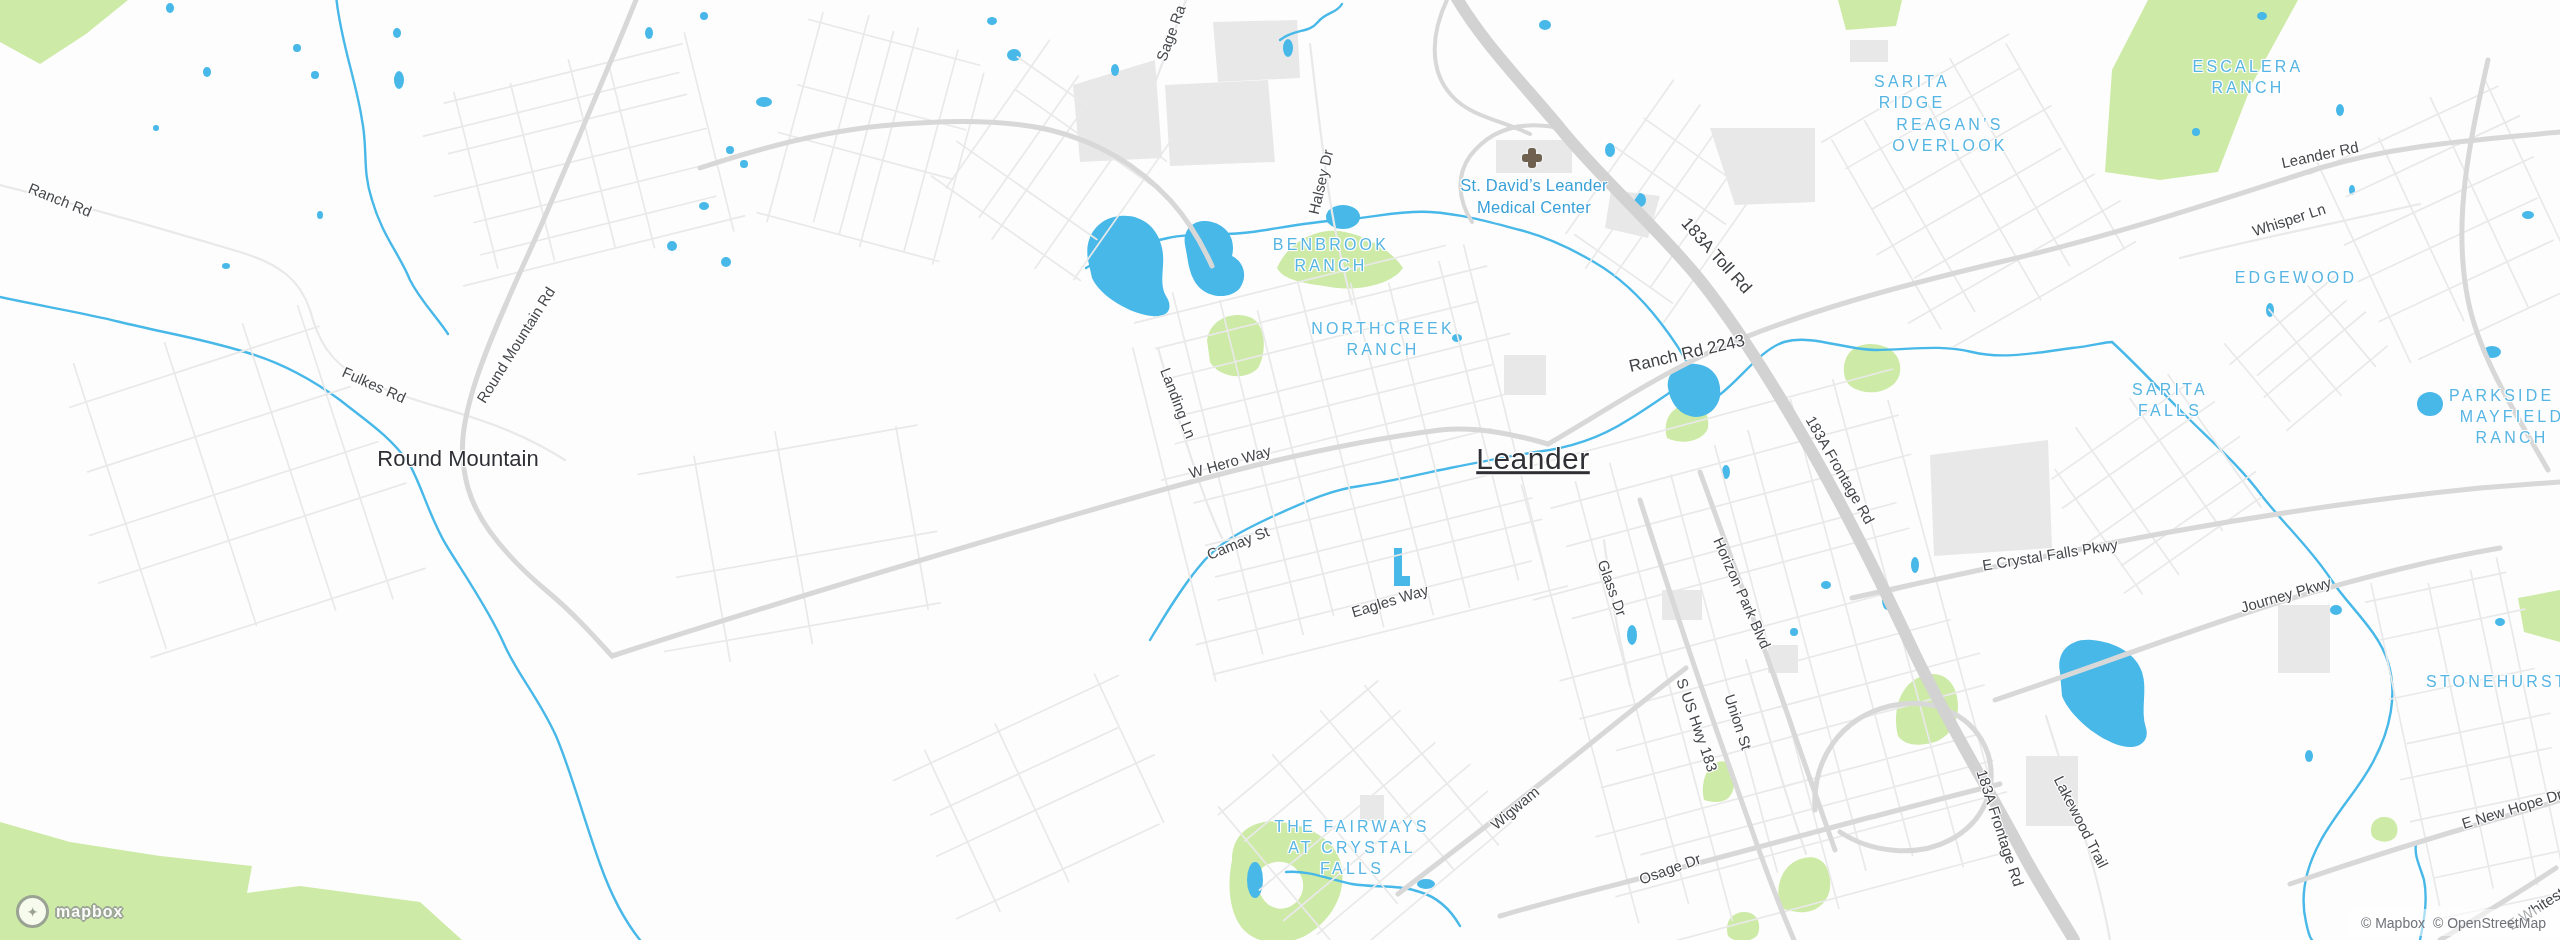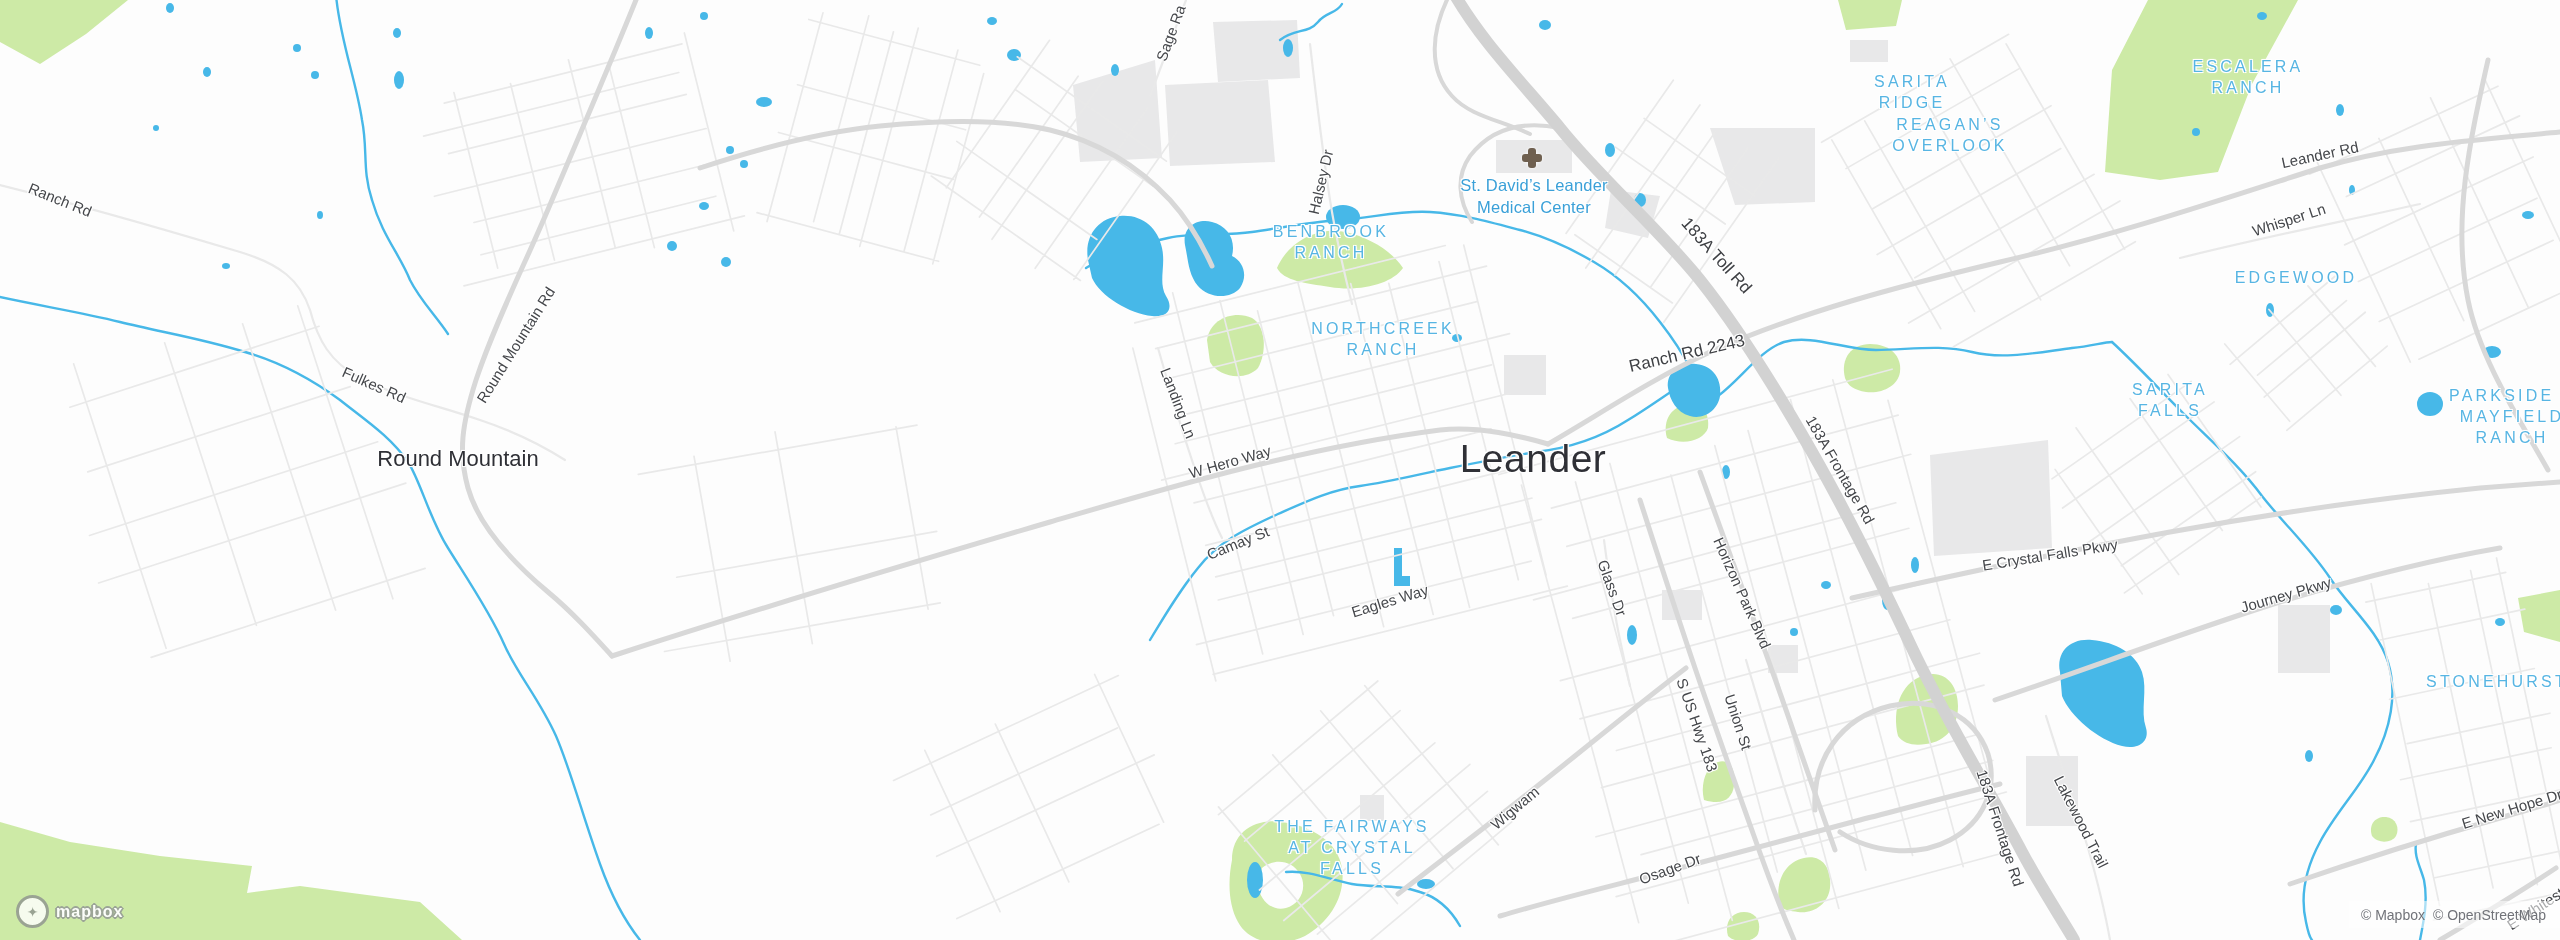--- a/index.html
+++ b/index.html
@@ -16,40 +16,40 @@
   .road-med{fill:none;stroke:var(--road-med);stroke-width:5;stroke-linecap:round;stroke-linejoin:round;}
   .road-thin{fill:none;stroke:var(--road-minor);stroke-width:2.2;stroke-linecap:round;}
   .road-hwy{fill:none;stroke:var(--road-hwy);stroke-width:12;stroke-linecap:round;stroke-linejoin:round;}
   .road-ramp{fill:none;stroke:var(--road-med);stroke-width:4;stroke-linecap:round;}
   
   .lbl{position:absolute;white-space:nowrap;transform:translate(-50%,-50%) rotate(var(--r,0deg));
        text-shadow:-1px -1px 0 #fff,1px -1px 0 #fff,-1px 1px 0 #fff,1px 1px 0 #fff,0 0 3px #fff;}
   .lbl .ln{display:block;text-align:center;line-height:1.32;}
   .t-road{font-size:15px;color:#45474b;}
   .t-road-lg{font-size:17px;color:#3f4145;}
-  .t-city{font-size:39px;color:#2f3036;font-weight:500;letter-spacing:.5px;}
+  .t-city{font-size:30px;color:#2f3036;font-weight:500;letter-spacing:.5px;text-decoration:underline;}
   .t-town{font-size:22px;color:#2f3036;}
   .t-hood{font-size:16px;color:#57b5e3;font-weight:500;letter-spacing:3.2px;}
   .t-poi{font-size:16.5px;color:#3aa0d8;font-weight:500;letter-spacing:.2px;}
   
   .poi-icon{position:absolute;width:20px;height:20px;transform:translate(-50%,-50%);
             filter:drop-shadow(0 0 1.5px #fff);}
   .poi-icon:before,.poi-icon:after{content:"";position:absolute;background:#6f6050;border-radius:3px;}
   .poi-icon:before{left:6px;top:0;width:8px;height:20px;}
   .poi-icon:after{left:0;top:6px;width:20px;height:8px;}
   
   #logo{position:absolute;left:16px;bottom:12px;display:flex;align-items:center;gap:7px;opacity:.95;}
   #logo .pin{width:27px;height:27px;border-radius:50%;background:rgba(255,255,255,.85);
              border:3px solid #98a093;display:flex;align-items:center;justify-content:center;
              color:#98a093;font-size:14px;line-height:1;}
   #logo .word{font-size:16px;font-weight:bold;letter-spacing:1px;color:#fff;
               text-shadow:-2px 0 0 #9aa297,2px 0 0 #9aa297,0 -2px 0 #9aa297,0 2px 0 #9aa297,
                           -1px -1px 0 #9aa297,1px 1px 0 #9aa297,-1px 1px 0 #9aa297,1px -1px 0 #9aa297;}
   
-  #attrib{position:absolute;right:0;bottom:12px;height:27px;display:flex;align-items:center;gap:8px;
+  #attrib{position:absolute;right:0;bottom:4px;height:27px;display:flex;align-items:center;gap:8px;
           padding:0 14px 0 12px;background:rgba(255,255,255,.55);font-size:14px;color:#717379;}
   #attrib a{color:#717379;text-decoration:none;}
 </style>
 </head>
 <body>
 
 <div id="map">
   <svg id="base" width="2560" height="940" viewBox="0 0 2560 940">
 
     <g id="parks">
@@ -228,21 +228,21 @@
     </g>
   </svg>
 
   <div id="labels">
       <div class="lbl t-city" style="left: 1533px; top: 459px; --r: 0deg;">
         <span class="ln">Leander</span>
       </div>
       <div class="lbl t-town" style="left: 458px; top: 459px; --r: 0deg;">
         <span class="ln">Round Mountain</span>
       </div>
-      <div class="lbl t-hood" style="left: 1331px; top: 242px; --r: 0deg;">
+      <div class="lbl t-hood" style="left: 1331px; top: 255px; --r: 0deg;">
         <span class="ln">BENBROOK</span>
         <span class="ln">RANCH</span>
       </div>
       <div class="lbl t-hood" style="left: 1383px; top: 339px; --r: 0deg;">
         <span class="ln">NORTHCREEK</span>
         <span class="ln">RANCH</span>
       </div>
       <div class="lbl t-hood" style="left: 1912px; top: 92px; --r: 0deg;">
         <span class="ln">SARITA</span>
         <span class="ln">RIDGE</span>

